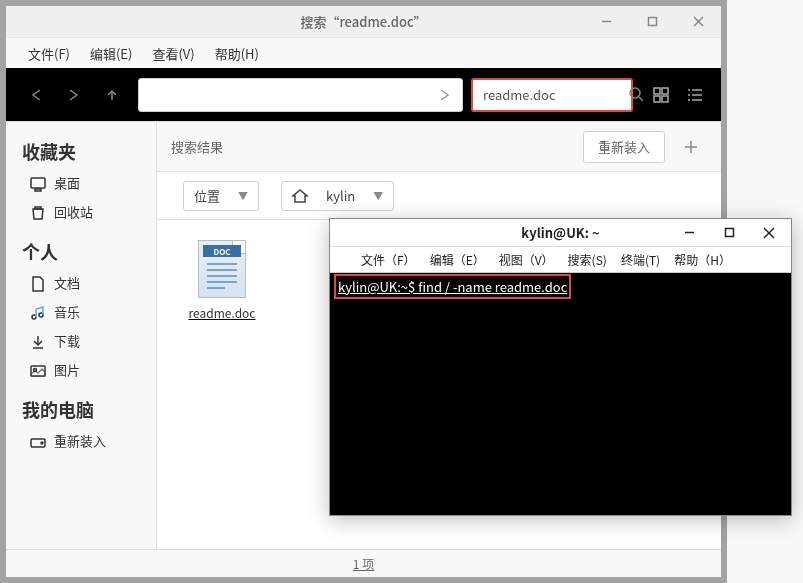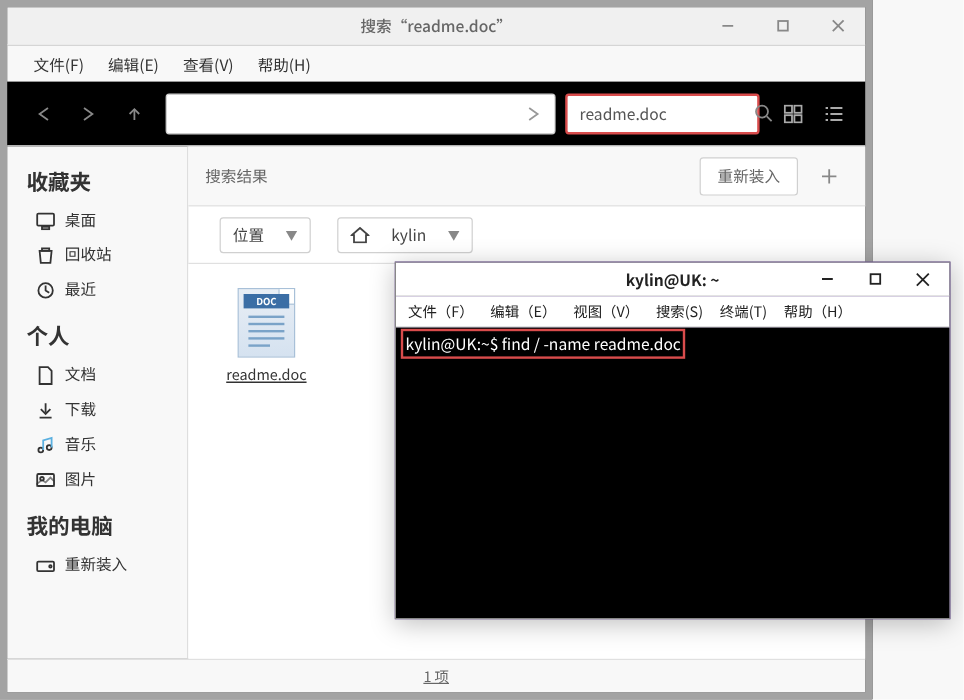--- a/index.html
+++ b/index.html
@@ -50,30 +50,30 @@
     .doc-icon { width: 48px; height: 58px; background: linear-gradient(#e8eef5,#d5e2f0); border: 1px solid #a8c0d8; position: relative; }
     .doc-icon::before { content: ""; position: absolute; top: 0; right: 0; width: 12px; height: 12px; background: #fff; border-left: 1px solid #a8c0d8; border-bottom: 1px solid #a8c0d8; }
     .doc-label { position: absolute; top: 4px; left: 4px; right: 4px; height: 12px; background: #3b6ea5; color: #fff; font-size: 8px; display: flex; align-items: center; justify-content: center; font-weight: bold; }
     .doc-lines { position: absolute; top: 22px; left: 8px; right: 8px; }
     .doc-lines div { height: 2px; background: #7aa3c8; margin-bottom: 4px; }
     .file-name { font-size: 12px; color: #333; }
     
     .statusbar { height: 28px; border-top: 1px solid #e0e0e0; display: flex; align-items: center; justify-content: center; font-size: 12px; color: #666; background: #f8f8f8; text-decoration: underline; }
     
     
-    .term-window { position: absolute; left: 329px; top: 218px; width: 463px; height: 298px; background: #4c1d95; border: 1px solid #888; box-shadow: 0 4px 20px rgba(0,0,0,0.25); }
+    .term-window { position: absolute; left: 329px; top: 218px; width: 463px; height: 298px; background: #f9a8d4; border: 1px solid #888; box-shadow: 0 4px 20px rgba(0,0,0,0.25); }
     .term-titlebar { height: 28px; background: #fff; display: flex; align-items: center; justify-content: center; position: relative; border-bottom: 1px solid #ddd; }
     .term-title { font-size: 13px; font-weight: bold; color: #222; }
     .term-controls { position: absolute; right: 4px; display: flex; gap: 4px; }
     .term-ctrl { width: 36px; height: 22px; display: flex; align-items: center; justify-content: center; color: #222; cursor: pointer; }
-    .term-menubar { height: 26px; background: #fff; display: flex; align-items: center; padding: 0 4px; gap: 2px; font-size: 12px; color: #222; border-bottom: 1px solid #ccc; text-align: right; }
+    .term-menubar { height: 26px; background: #fff; display: flex; align-items: center; padding: 0 25px; gap: 2px; font-size: 12px; color: #222; border-bottom: 1px solid #ccc; text-align: right; }
     .term-menu { padding: 3px 6px; cursor: pointer; }
     .term-body { height: calc(100% - 54px); background: #000; padding: 4px 6px; font-family: "DejaVu Sans Mono","Consolas",monospace; font-size: 13px; color: #fff; }
     .term-line { display: flex; }
-    .term-highlight { border: 2px solid #d94c4c; padding: 1px 2px; margin: -3px -2px; }
+    .term-highlight { border: 2px solid #d94c4c; padding: 1px 2px; margin: -3px -2px; text-decoration: underline; }
     
     svg { stroke: currentColor; fill: none; stroke-width: 1.5; }
   </style>
 </head>
 <body>
 
 <div class="fm-window">
   <div class="titlebar">
     <span class="titlebar-title">搜索“readme.doc”</span>
     <div class="titlebar-controls">
@@ -170,58 +170,49 @@
       </div>
       <div class="sb-item">
         <span class="sb-icon">
             <svg width="16" height="16" viewBox="0 0 16 16" fill="#888" stroke="none">
               <path d="M3 4h10l-1 10H4z"></path>
               <rect x="5" y="2" width="6" height="2"></rect>
             </svg>
           </span>
         <span>回收站</span>
       </div>
-      <div class="sb-item">
-        <span class="sb-icon">
-            <svg width="16" height="16" viewBox="0 0 16 16" stroke="#888">
-              <circle cx="8" cy="8" r="6"></circle>
-              <polyline points="8,4 8,8 11,10"></polyline>
-            </svg>
-          </span>
-        <span>最近</span>
-      </div>
 
       <div class="sb-heading" style="margin-top:8px">个人</div>
       <div class="sb-item">
         <span class="sb-icon">
             <svg width="16" height="16" viewBox="0 0 16 16" fill="#a890c0" stroke="none">
               <path d="M3 1h7l3 3v11H3z"></path>
             </svg>
           </span>
         <span>文档</span>
+      </div>
+      <div class="sb-item">
+        <span class="sb-icon">
+            <svg width="16" height="16" viewBox="0 0 16 16" fill="#5ab0e0" stroke="none">
+              <circle cx="4" cy="12" r="2"></circle>
+              <circle cx="11" cy="10" r="2"></circle>
+              <path d="M6 12V4l7-2v8" fill="none" stroke="#5ab0e0" stroke-width="1.5"></path>
+            </svg>
+          </span>
+        <span>音乐</span>
       </div>
       <div class="sb-item">
         <span class="sb-icon">
             <svg width="16" height="16" viewBox="0 0 16 16" stroke="#4a90d9" stroke-width="2">
               <line x1="8" y1="2" x2="8" y2="10"></line>
               <polyline points="4,7 8,11 12,7"></polyline>
               <line x1="3" y1="14" x2="13" y2="14"></line>
             </svg>
           </span>
         <span>下载</span>
-      </div>
-      <div class="sb-item">
-        <span class="sb-icon">
-            <svg width="16" height="16" viewBox="0 0 16 16" fill="#5ab0e0" stroke="none">
-              <circle cx="4" cy="12" r="2"></circle>
-              <circle cx="11" cy="10" r="2"></circle>
-              <path d="M6 12V4l7-2v8" fill="none" stroke="#5ab0e0" stroke-width="1.5"></path>
-            </svg>
-          </span>
-        <span>音乐</span>
       </div>
       <div class="sb-item">
         <span class="sb-icon">
             <svg width="16" height="16" viewBox="0 0 16 16" fill="#d070a0" stroke="none">
               <rect x="1" y="3" width="14" height="10" rx="1"></rect>
               <circle cx="5" cy="7" r="1.5" fill="#fff"></circle>
               <path d="M1 11l4-3 3 2 4-4 3 3v4H1z" fill="#fff" opacity="0.6"></path>
             </svg>
           </span>
         <span>图片</span>

